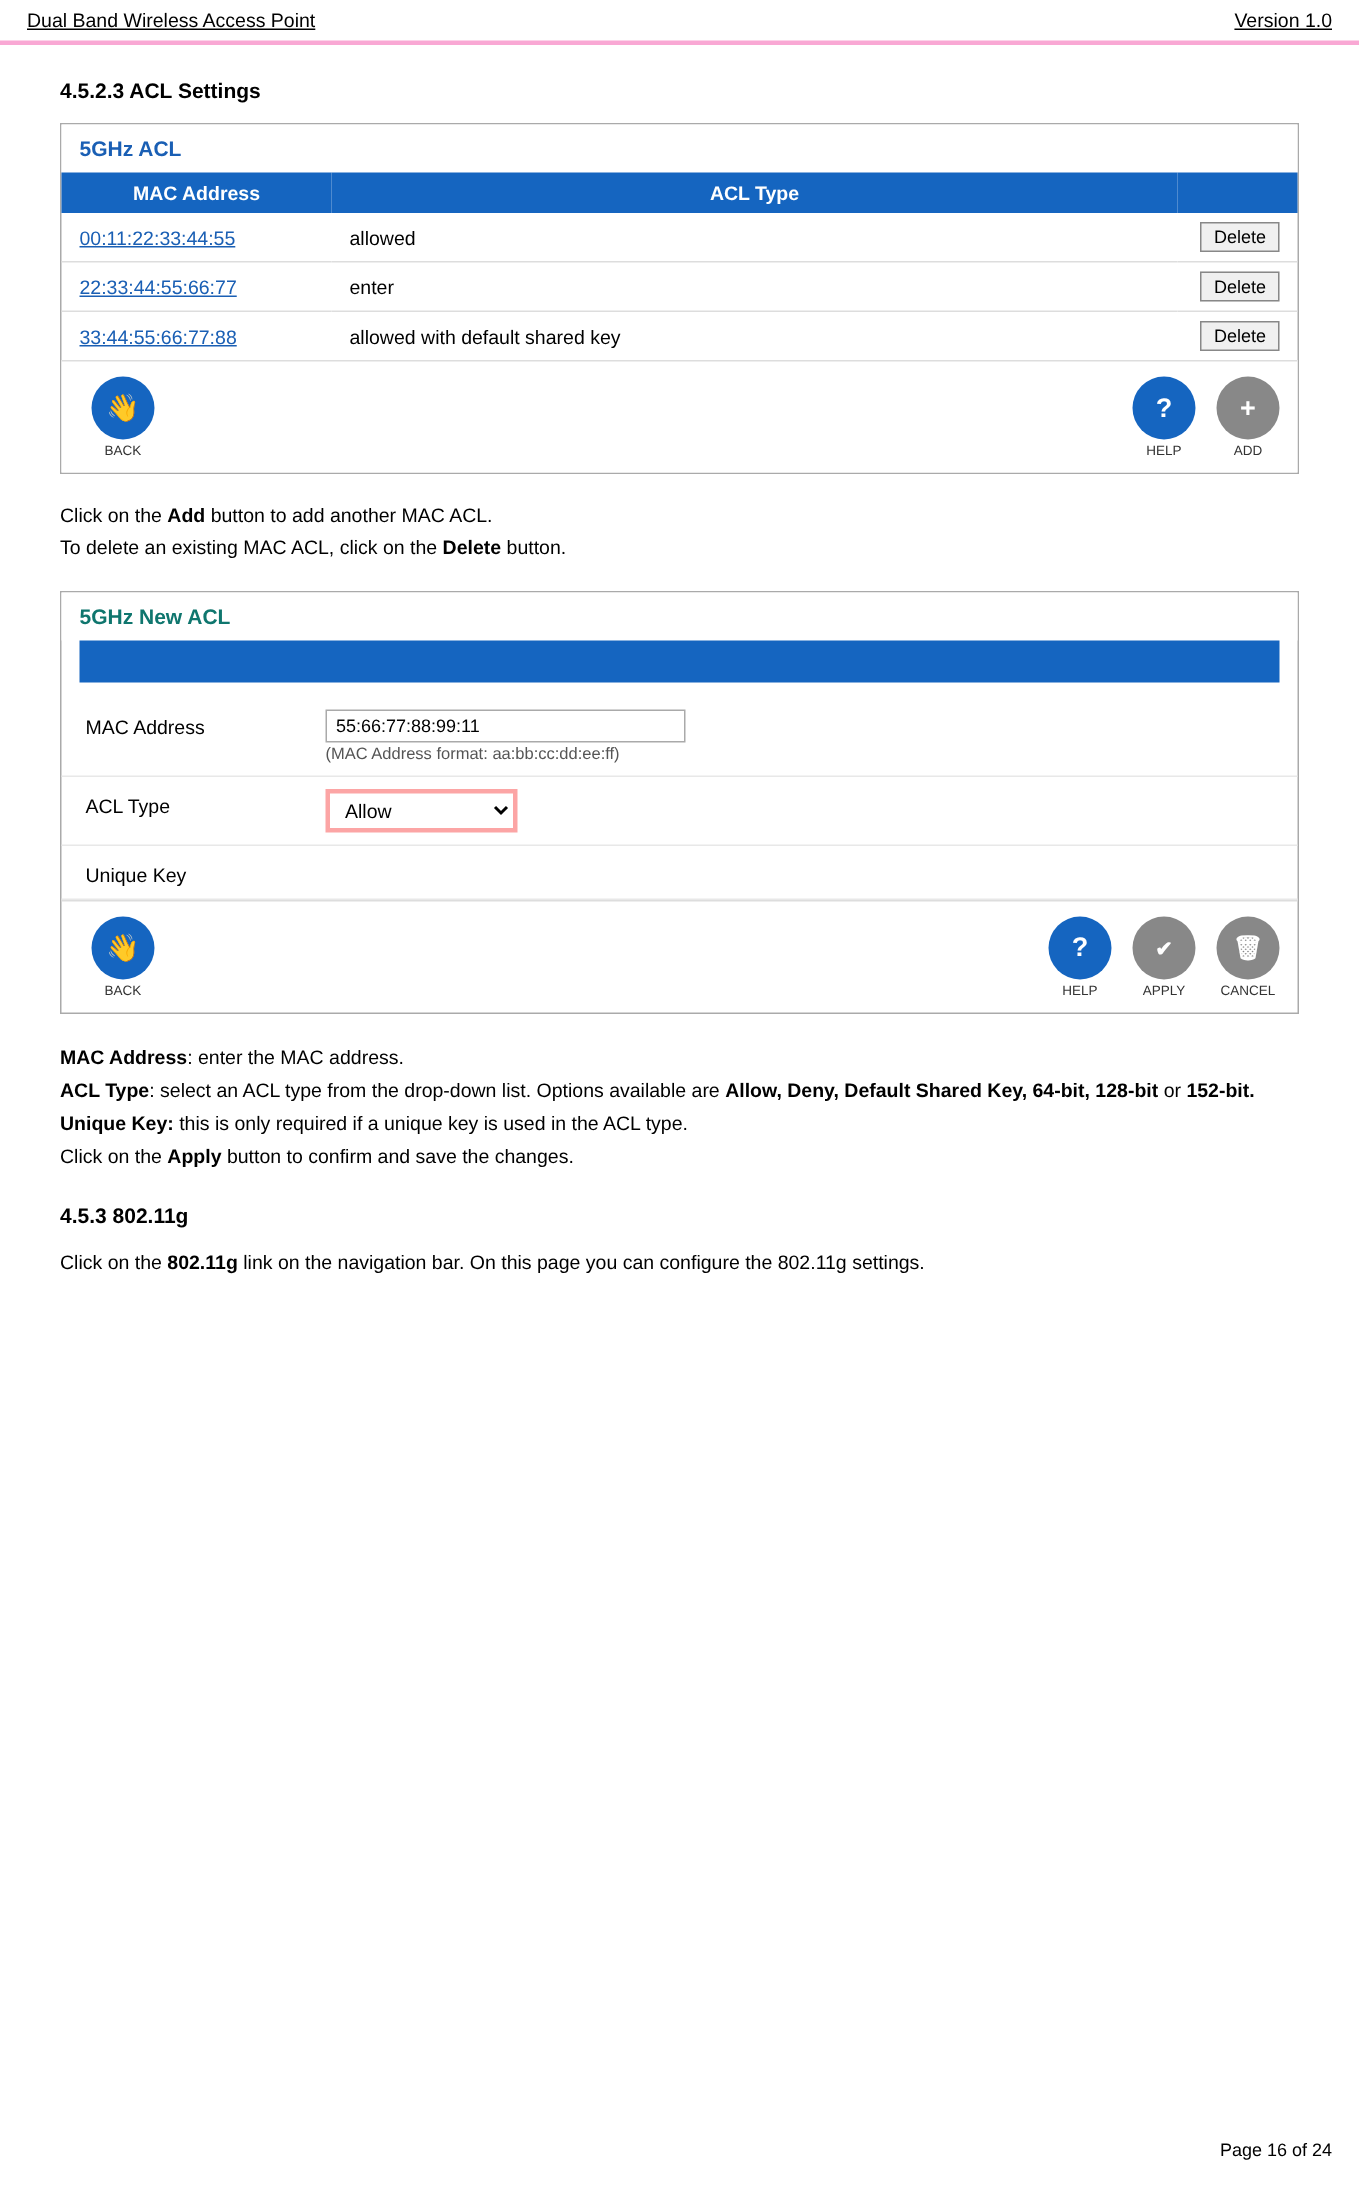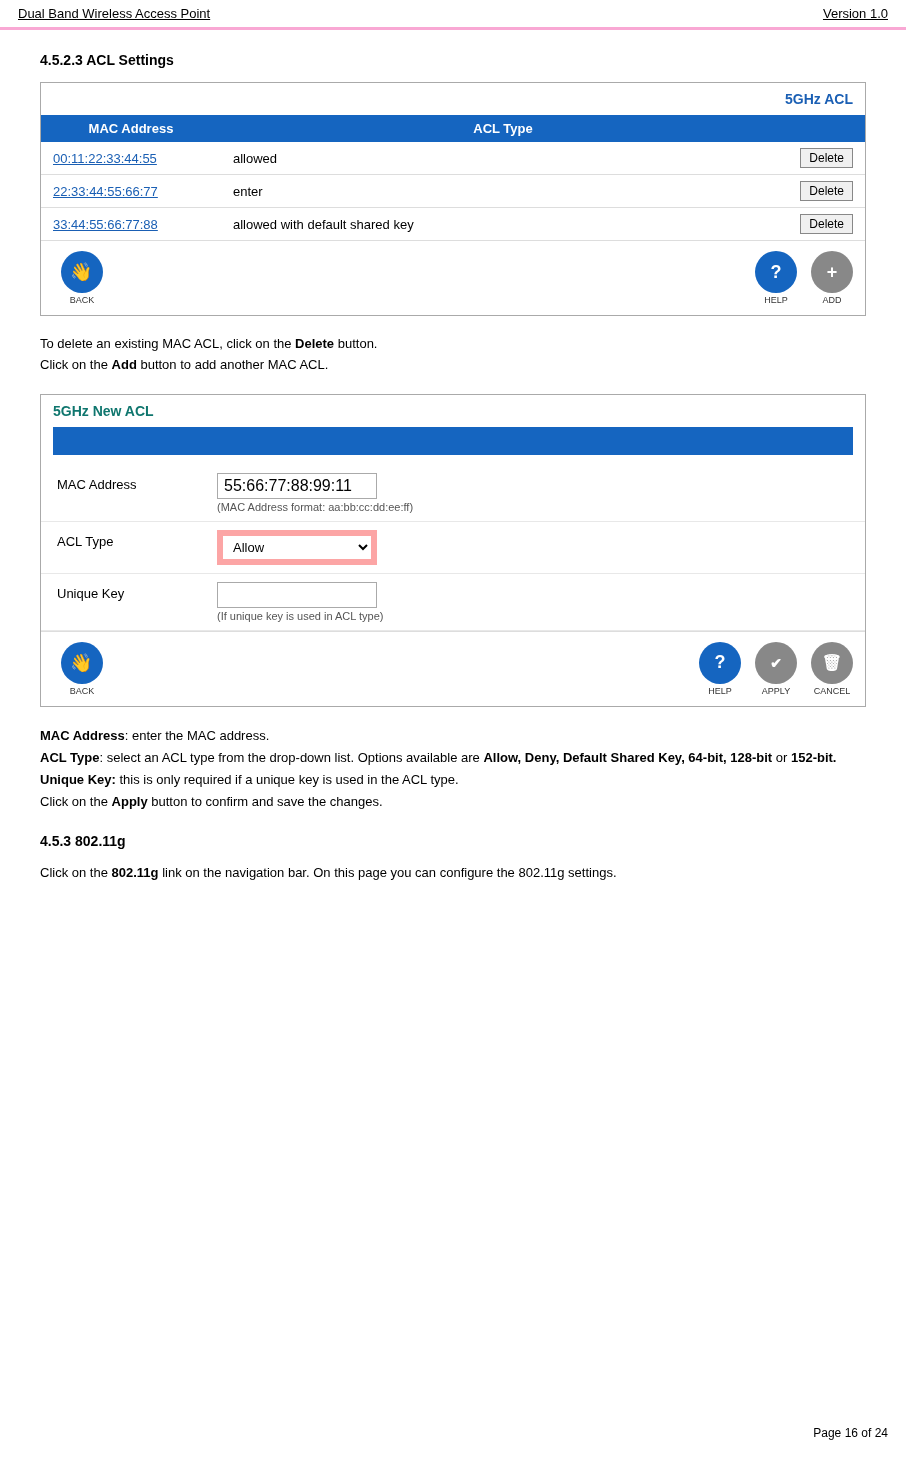--- a/index.html
+++ b/index.html
@@ -33,21 +33,20 @@
       border: 1px solid #aaa;
       margin-bottom: 18px;
       background: #fff;
     }
     .panel-header {
       background: #fff;
       padding: 8px 12px;
       font-weight: bold;
       color: #1a5fb4;
       font-size: 14px;
-      text-align: right;
     }
     .acl-table {
       width: 100%;
       border-collapse: collapse;
     }
     .acl-table th {
       background: #1565c0;
       color: #fff;
       padding: 6px 12px;
       text-align: center;
@@ -148,38 +147,38 @@
       font-size: 13px;
       padding-top: 4px;
       flex-shrink: 0;
     }
     .form-field {
       flex: 1;
     }
     .form-input {
       border: 1px solid #aaa;
       padding: 3px 6px;
-      font-size: 16px;
-      width: 160px;
+      font-size: 12px;
+      width: 240px;
     }
     .form-hint {
       font-size: 11px;
       color: #555;
       margin-top: 2px;
     }
     .form-select-wrapper {
       display: flex;
       align-items: center;
       gap: 4px;
     }
     .form-select {
-      border: 6px solid #fca5a5;
+      border: 3px solid #fca5a5;
       padding: 3px 6px;
       font-size: 13px;
-      width: 160px;
+      width: 128px;
       background: #fff;
     }
     .new-acl-footer {
       display: flex;
       justify-content: space-between;
       align-items: center;
       padding: 10px 12px;
       border-top: 1px solid #ddd;
     }
     .footer-right {
@@ -286,24 +285,24 @@
             <span class="plus-icon">+</span>
           </div>
           <span class="icon-label">ADD</span>
         </div>
       </div>
     </div>
   </div>
 
   <div class="description-text">
     <div>
+      Click on the <strong>Add</strong> button to add another MAC ACL.
+    </div>
+    <div>
       To delete an existing MAC ACL, click on the <strong>Delete</strong> button.
-    </div>
-    <div>
-      Click on the <strong>Add</strong> button to add another MAC ACL.
     </div>
   </div>
 
 
   <div class="new-acl-panel">
     <div class="new-acl-header">5GHz New ACL</div>
     <div class="new-acl-blue-bar"></div>
 
     <div class="form-row">
       <div class="form-label">MAC Address</div>
@@ -324,24 +323,20 @@
             <option>64-bit</option>
             <option>128-bit</option>
             <option>152-bit</option>
           </select>
         </div>
       </div>
     </div>
 
     <div class="form-row">
       <div class="form-label">Unique Key</div>
-      <div class="form-field">
-        <input class="form-input" type="text" value="" style="">
-        <div class="form-hint">(If unique key is used in ACL type)</div>
-      </div>
     </div>
 
     <div class="new-acl-footer">
       <div class="icon-btn">
         <div class="icon-circle icon-blue">
           <span style="font-size:18px;">👋</span>
         </div>
         <span class="icon-label">BACK</span>
       </div>
       <div class="footer-right">

